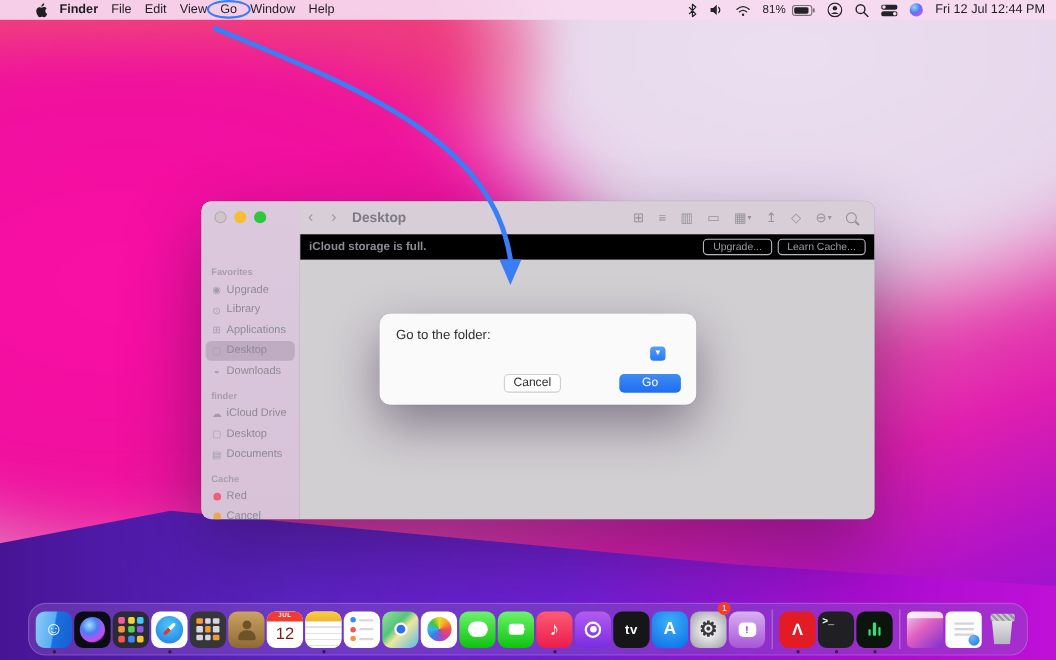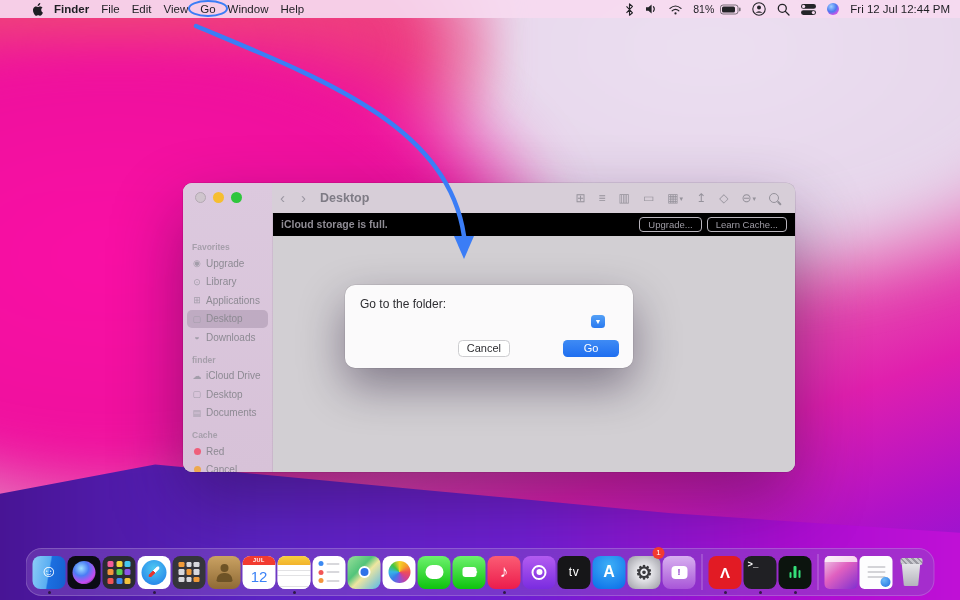--- a/index.html
+++ b/index.html
@@ -124,21 +124,21 @@
   .calc-grid{display:grid;grid-template-columns:repeat(3,5.5px);grid-gap:2px;}
   .calc-grid i{width:5.5px;height:5.5px;border-radius:1.2px;background:#d8d8dc;display:block;}
   .calc-grid i.o{background:#f09a38;}
   .ic-contacts{background:linear-gradient(180deg,#caa263,#8f6a35);}
   .person{position:relative;width:20px;height:20px;}
   .person::before{content:"";position:absolute;left:6px;top:2px;width:8px;height:8px;border-radius:50%;background:#6e5326;}
   .person::after{content:"";position:absolute;left:2px;top:11px;width:16px;height:9px;border-radius:8px 8px 2px 2px;background:#6e5326;}
   .ic-cal{background:#fff;flex-direction:column;}
   .cal-top{width:100%;height:9px;background:#f23b30;color:#fff;font-size:5.5px;font-weight:bold;
     text-align:center;line-height:9px;letter-spacing:.5px;}
-  .cal-day{flex:1;display:flex;align-items:center;justify-content:center;font-size:15px;color:#3b82f6;}
+  .cal-day{flex:1;display:flex;align-items:center;justify-content:center;font-size:15px;color:#7f1d1d;}
   .ic-notes{background:#fff;flex-direction:column;}
   .notes-top{width:100%;height:9px;background:linear-gradient(#f8ce3f,#f2b32c);}
   .notes-body{flex:1;width:100%;background:repeating-linear-gradient(#fff 0 4.5px,#e2e2e4 4.5px 5.5px);}
   .ic-rem{background:#fff;}
   .rem{display:flex;flex-direction:column;gap:3.5px;}
   .rem i{display:flex;align-items:center;gap:3px;}
   .rem b{width:5px;height:5px;border-radius:50%;display:block;}
   .rem s{width:13px;height:2px;background:#d8d8dc;display:block;border-radius:1px;}
   .ic-maps{background:linear-gradient(135deg,#9ae09a 0%,#52c47a 38%,#efe6a0 55%,#58b8e8 100%);}
   .maps-pin{width:8px;height:8px;border-radius:50%;background:#2f72e8;border:2px solid #fff;}
@@ -149,21 +149,21 @@
   .bubble{width:18px;height:14px;border-radius:7px;background:#fff;}
   .ic-ft{background:linear-gradient(180deg,#6df26d,#0ec30e);}
   .cam{width:14px;height:10px;border-radius:3px;background:#fff;position:relative;}
   .cam::after{content:"";position:absolute;right:-5px;top:1px;border:4px solid transparent;border-left:5px solid #fff;}
   .ic-music{background:linear-gradient(180deg,#fb5c74,#ec1c4c);}
   .ic-music .glyph{font-size:17px;}
   .ic-pod{background:linear-gradient(180deg,#b35cf0,#7a2ce0);}
   .pod{width:11px;height:11px;border:2.5px solid #fff;border-radius:50%;position:relative;}
   .pod::after{content:"";position:absolute;left:2.5px;top:2.5px;width:6px;height:6px;border-radius:50%;background:#fff;}
   .ic-tv{background:#161618;}
-  .ic-tv .glyph{font-size:12px;font-weight:normal;letter-spacing:.5px;}
+  .ic-tv .glyph{font-size:12px;font-weight:bold;letter-spacing:.5px;}
   .ic-as{background:radial-gradient(circle at 50% 30%,#3eb0f7,#0a6de8);}
   .ic-as .glyph{font-size:16px;}
   .ic-set{background:radial-gradient(circle,#ececf0 25%,#9a9aa2 100%);overflow:visible;}
   .ic-set .glyph{font-size:19px;color:#3a3a3e;}
   .ic-fb{background:linear-gradient(180deg,#d8b0f0,#a855d8);}
   .fb-bub{width:16px;height:13px;border-radius:4px;background:#fff;color:#8a35c8;
     font-size:9px;font-weight:bold;text-align:center;line-height:13px;}
   .ic-acro{background:#e21b24;}
   .ic-acro .glyph{font-size:15px;}
   .ic-term{background:#202024;align-items:flex-start;justify-content:flex-start;}

